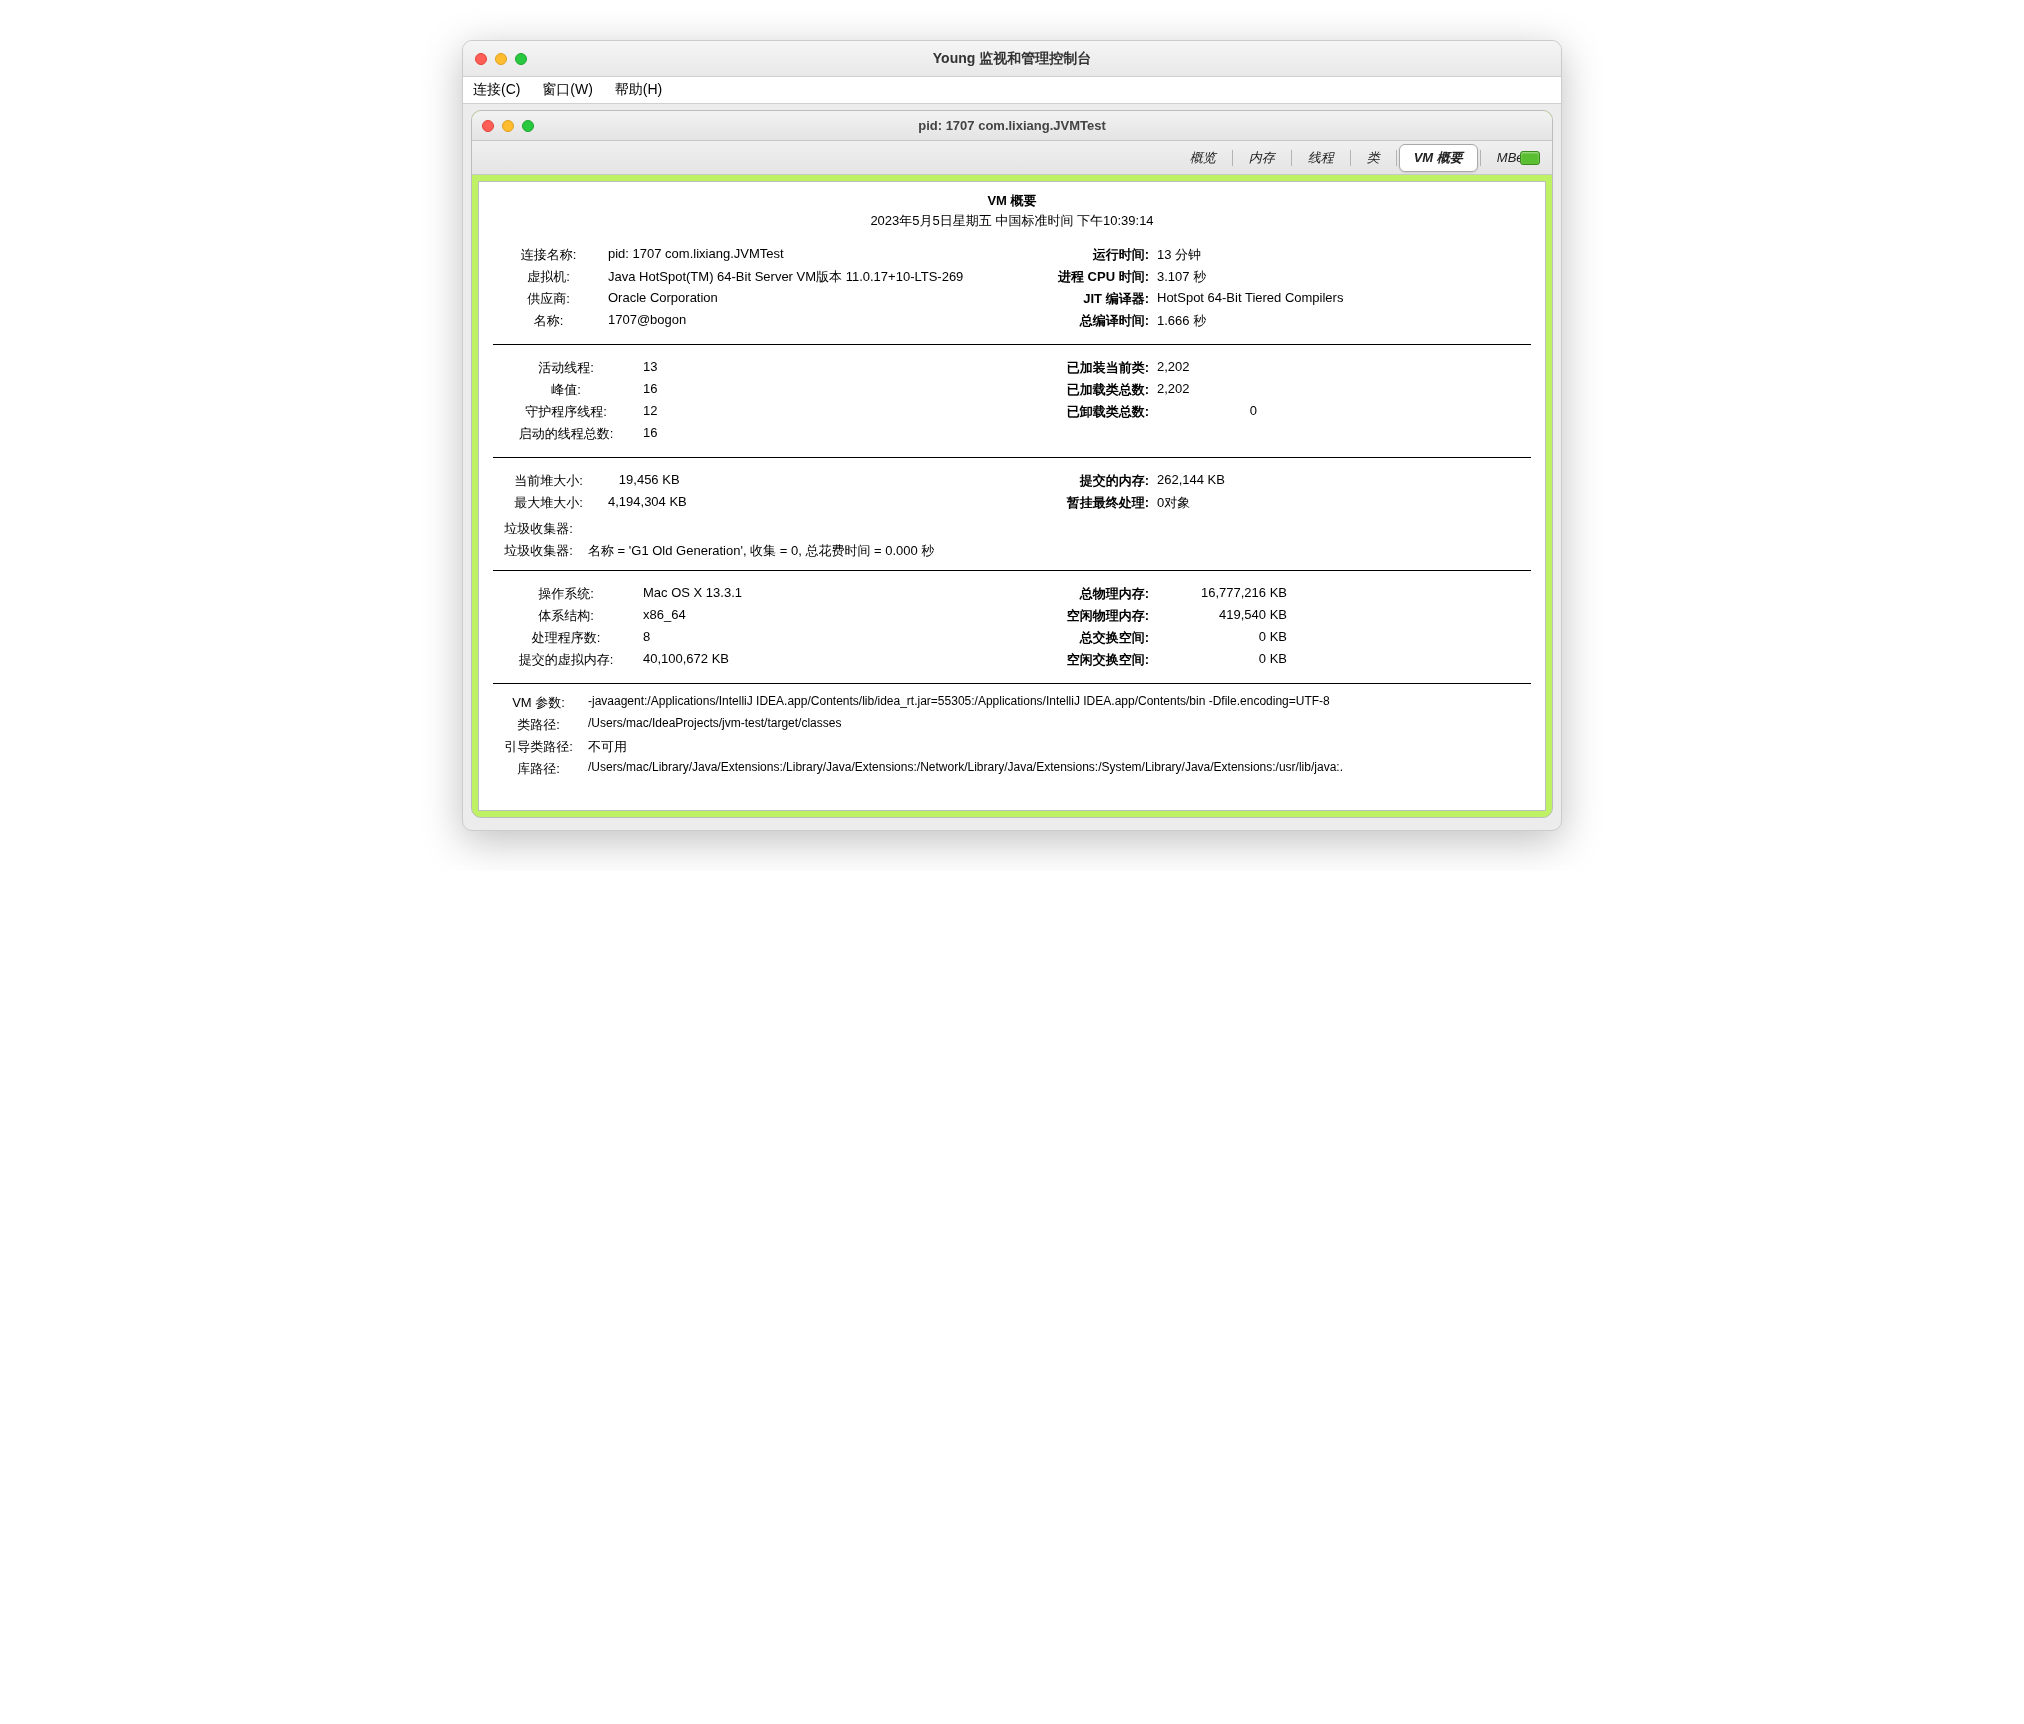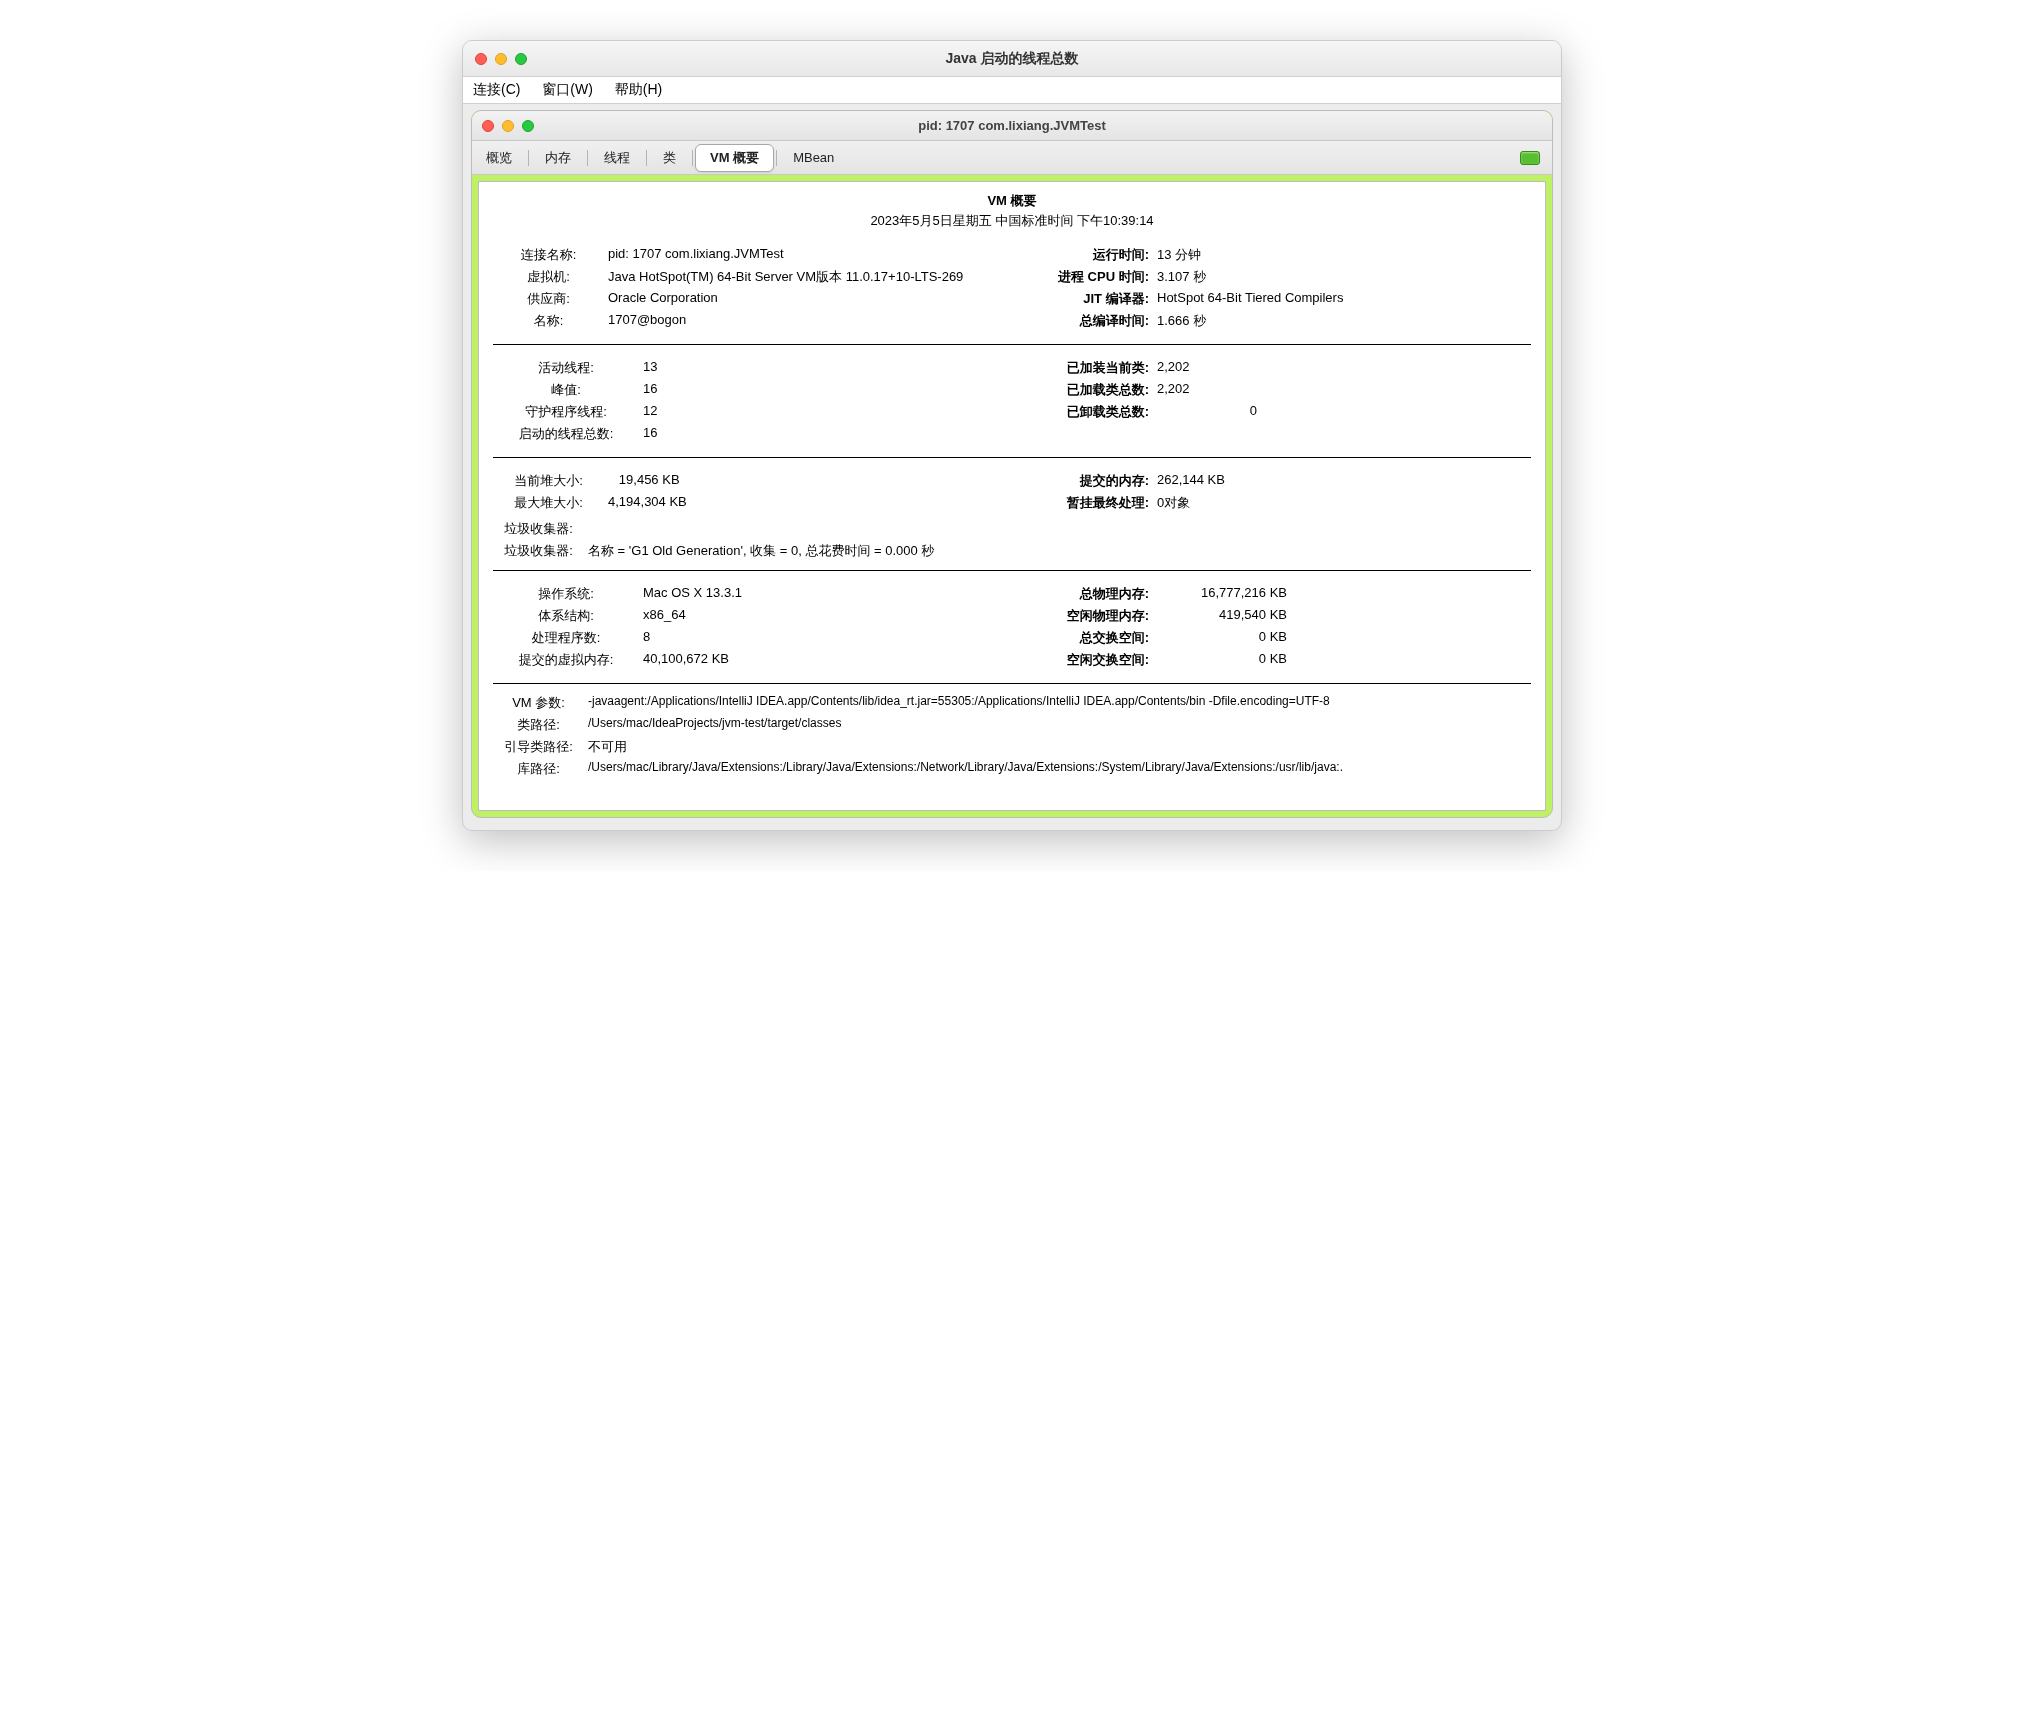--- a/index.html
+++ b/index.html
@@ -68,23 +68,24 @@
   transform: translateX(-50%);
   font-size: 13px;
   font-weight: 600;
   color: #444;
 }
 .tabs-row {
   background: linear-gradient(#f0f0f0, #e4e4e4);
   border-bottom: 1px solid #c8c8c8;
   display: flex;
   align-items: center;
-  justify-content: flex-start;
+  justify-content: flex-end;
   height: 34px;
   position: relative;
+  font-style: italic;
 }
 .tabs {
   display: flex;
   align-items: center;
   font-size: 13px;
 }
 .tab { padding: 4px 14px; color: #222; cursor: default; }
 .tab.active {
   background: #fff;
   border: 1px solid #a8a8a8;
@@ -126,21 +127,21 @@
 </head>
 <body>
 
 <div class="outer-window">
   <div class="titlebar">
     <div class="traffic-lights">
       <div class="tl red"></div>
       <div class="tl yellow"></div>
       <div class="tl green"></div>
     </div>
-    <div class="title">Java 启动的线程总数</div>
+    <div class="title">Young 监视和管理控制台</div>
   </div>
   <div class="menubar">
     <span>连接(C)</span>
     <span>窗口(W)</span>
     <span>帮助(H)</span>
   </div>
 
   <div class="inner-wrap">
     <div class="inner-window">
       <div class="inner-titlebar">

